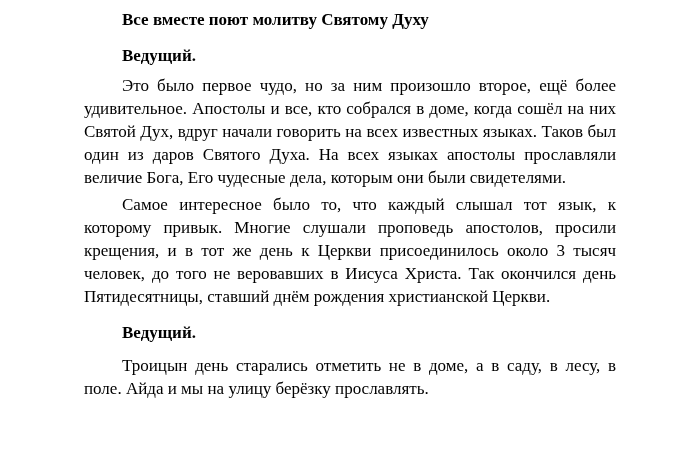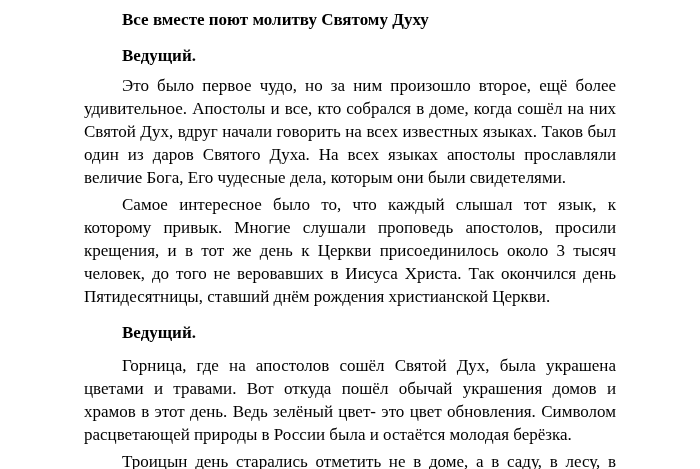--- a/index.html
+++ b/index.html
@@ -55,16 +55,15 @@
   <p class="heading">Все вместе поют молитву Святому Духу</p>
 
   <p class="speaker">Ведущий.</p>
 
   <p class="para">Это было первое чудо, но за ним произошло второе, ещё более удивительное. Апостолы и все, кто собрался в доме, когда сошёл на них Святой Дух, вдруг начали говорить на всех известных языках. Таков был один из даров Святого Духа. На всех языках апостолы прославляли величие Бога, Его чудесные дела, которым они были свидетелями.</p>
 
   <p class="para tight">Самое интересное было то, что каждый слышал тот язык, к которому привык. Многие слушали проповедь апостолов, просили крещения, и в тот же день к Церкви присоединилось около 3 тысяч человек, до того не веровавших в Иисуса Христа. Так окончился день Пятидесятницы, ставший днём рождения христианской Церкви.</p>
 
   <p class="speaker second">Ведущий.</p>
 
-  <p class="para">Горница, где на апостолов сошёл Святой Дух, была украшена цветами и травами. Вот откуда пошёл обычай украшения домов и храмов в этот день. Ведь зелёный цвет- это цвет обновления. Символом расцветающей природы в России была и остаётся молодая берёзка.</p>
 
   <p class="para last">Троицын день старались отметить не в доме, а в саду, в лесу, в поле. Айда и мы на улицу берёзку прославлять.</p>
 </div>
 
 </body></html>

